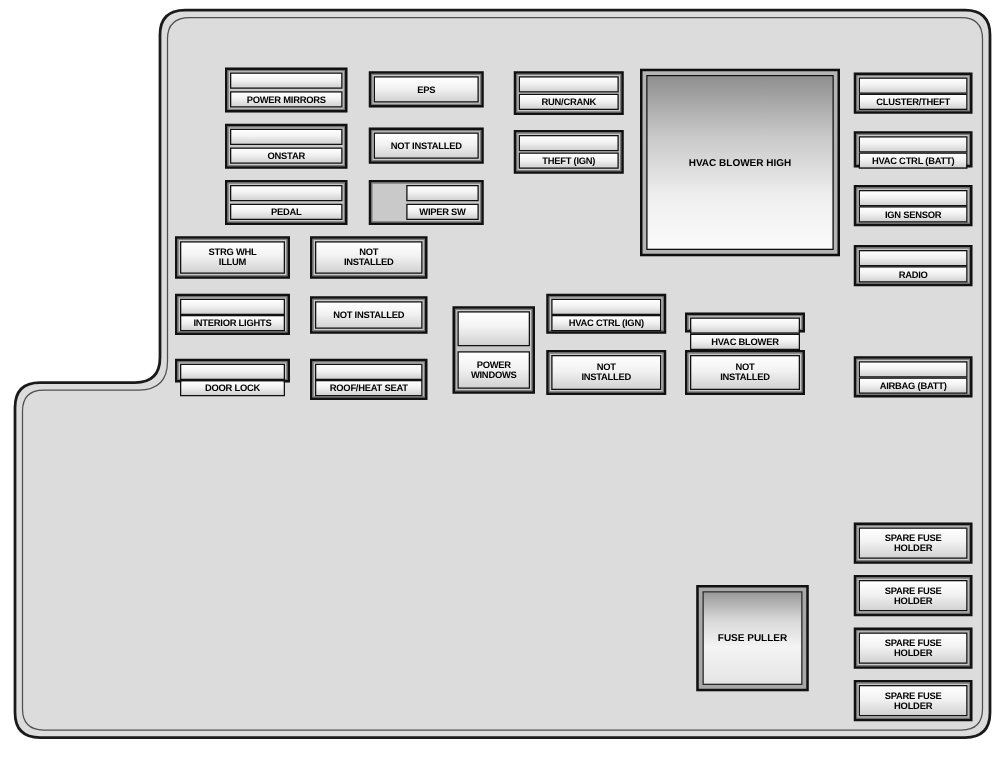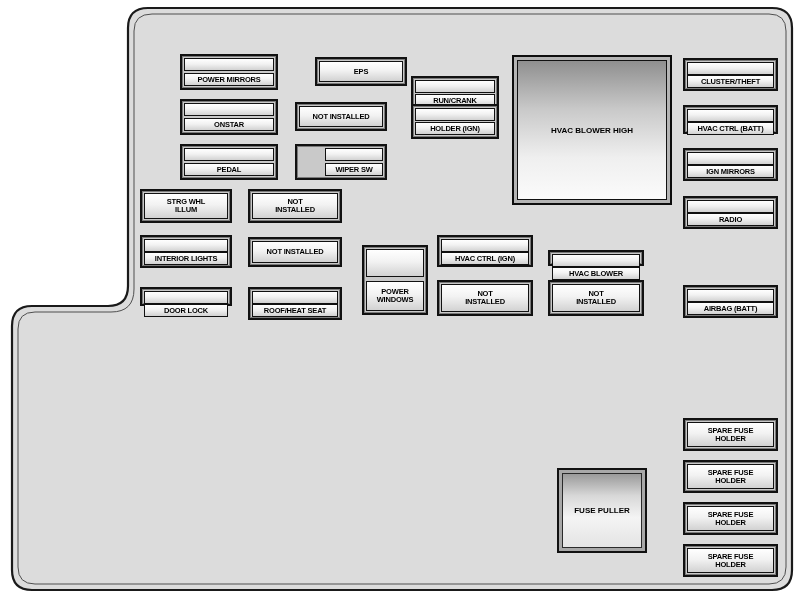--- a/index.html
+++ b/index.html
@@ -154,49 +154,49 @@
         <div class="slot label">POWER MIRRORS</div>
       </div>
       <div class="fuse split" style="left: 180px; top: 99px; width: 98px; height: 36px;">
         <div class="slot empty"></div>
         <div class="slot label">ONSTAR</div>
       </div>
       <div class="fuse split" style="left: 180px; top: 144px; width: 98px; height: 36px;">
         <div class="slot empty"></div>
         <div class="slot label">PEDAL</div>
       </div>
-      <div class="fuse single" style="left: 295px; top: 57px; width: 92px; height: 29px; margin-left: 20px;">
+      <div class="fuse single" style="left: 295px; top: 57px; width: 92px; height: 29px;">
         <div class="slot label">EPS</div>
       </div>
       <div class="fuse single" style="left: 295px; top: 102px; width: 92px; height: 29px;">
         <div class="slot label">NOT INSTALLED</div>
       </div>
       <div class="fuse split" style="left: 295px; top: 144px; width: 92px; height: 36px; padding-left: 28px;">
         <div class="slot empty"></div>
         <div class="slot label">WIPER SW</div>
       </div>
-      <div class="fuse split" style="left: 411px; top: 57px; width: 88px; height: 35px; margin-top: 19px;">
+      <div class="fuse split" style="left: 411px; top: 57px; width: 88px; height: 35px;">
         <div class="slot empty"></div>
         <div class="slot label">RUN/CRANK</div>
       </div>
       <div class="fuse split" style="left: 411px; top: 104px; width: 88px; height: 35px;">
         <div class="slot empty"></div>
-        <div class="slot label">HOLDER (IGN)</div>
+        <div class="slot label">THEFT (IGN)</div>
       </div>
       <div class="fuse split" style="left: 683px; top: 58px; width: 95px; height: 33px;">
         <div class="slot empty"></div>
         <div class="slot label">CLUSTER/THEFT</div>
       </div>
       <div class="fuse split" style="left: 683px; top: 105px; width: 95px; height: 29px;">
         <div class="slot empty"></div>
         <div class="slot label">HVAC CTRL (BATT)</div>
       </div>
       <div class="fuse split" style="left: 683px; top: 148px; width: 95px; height: 33px;">
         <div class="slot empty"></div>
-        <div class="slot label">IGN MIRRORS</div>
+        <div class="slot label">IGN SENSOR</div>
       </div>
       <div class="fuse split" style="left: 683px; top: 196px; width: 95px; height: 33px;">
         <div class="slot empty"></div>
         <div class="slot label">RADIO</div>
       </div>
       <div class="fuse single two-line" style="left: 140px; top: 189px; width: 92px; height: 34px;">
         <div class="slot label">STRG WHL<br>ILLUM</div>
       </div>
       <div class="fuse single two-line" style="left: 248px; top: 189px; width: 94px; height: 34px;">
         <div class="slot label">NOT<br>INSTALLED</div>

